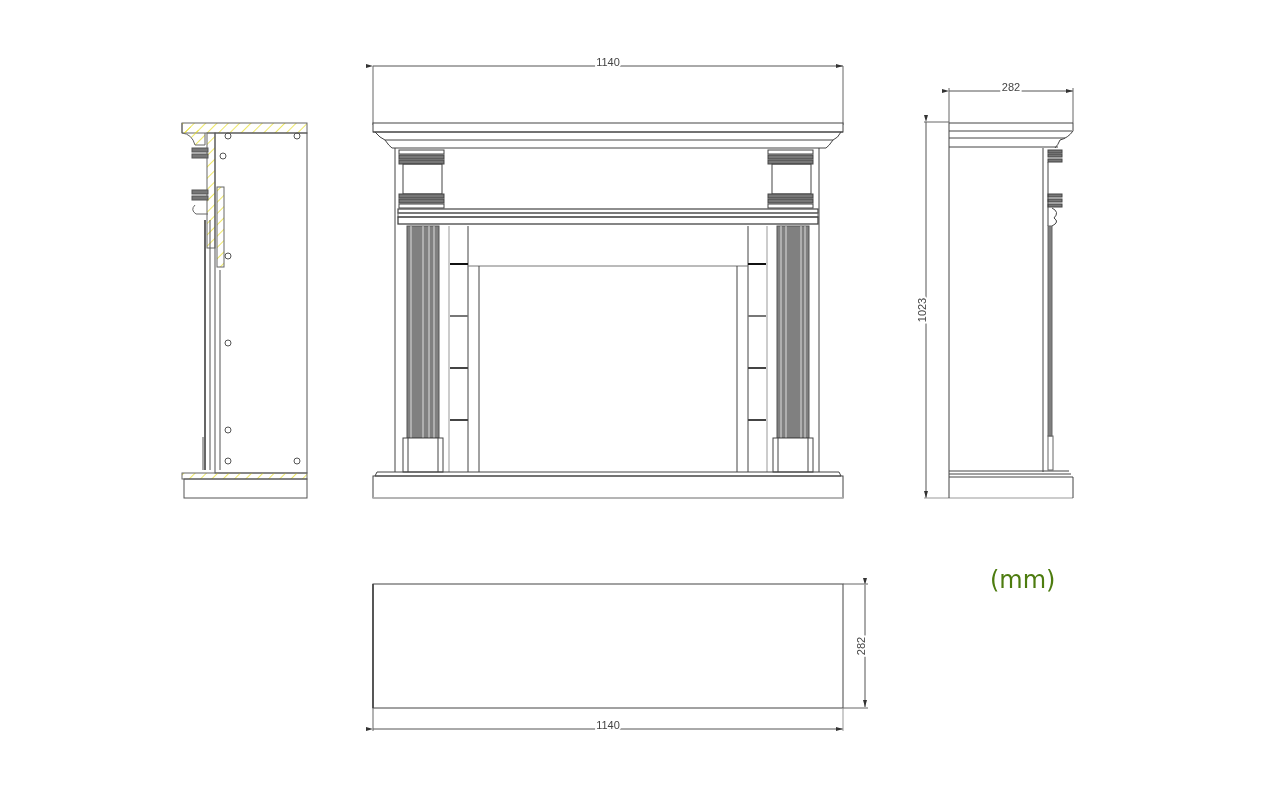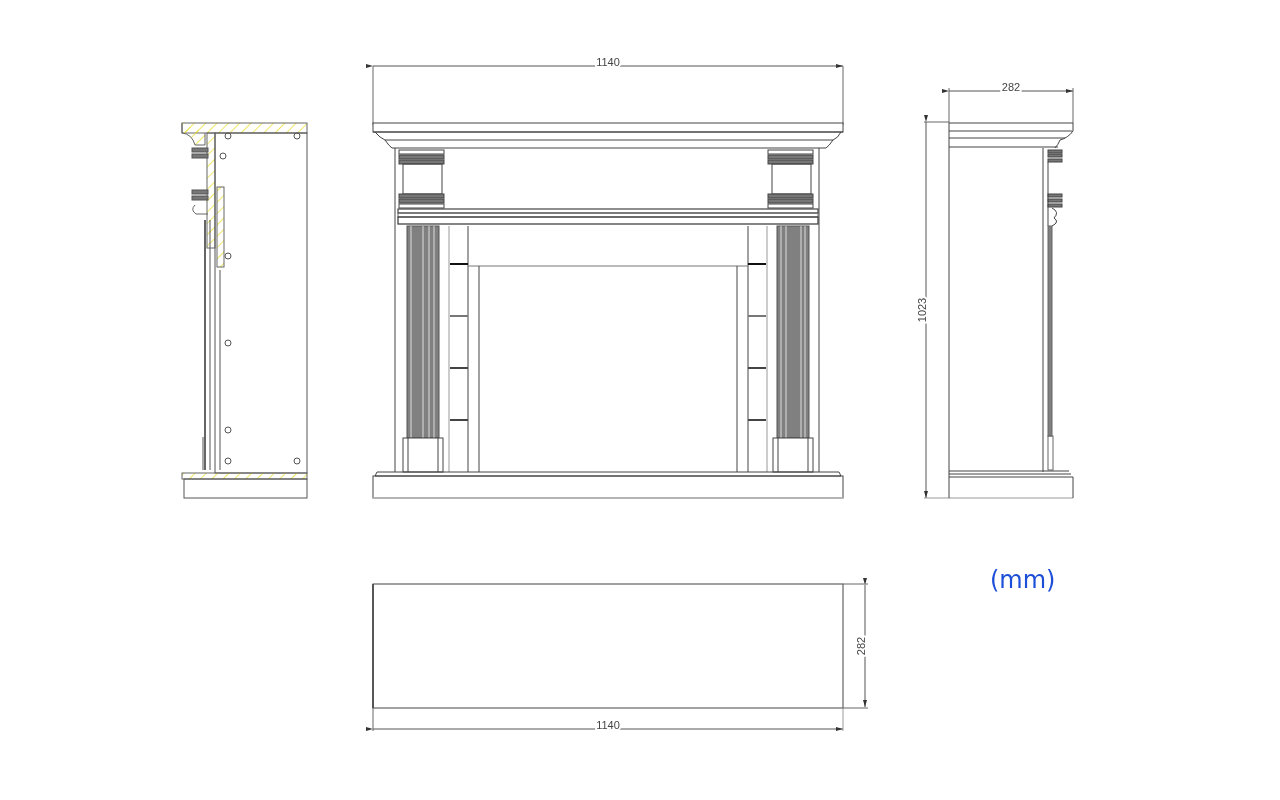--- a/index.html
+++ b/index.html
@@ -1,19 +1,19 @@
 <!DOCTYPE html>
 <html><head>
 <meta charset="utf-8">
 <style>
   html, body { margin:0; padding:0; background:#ffffff; }
   body { width:1280px; height:800px; position:relative; overflow:hidden; font-family:"Liberation Sans", sans-serif; }
   svg { position:absolute; left:0; top:0; }
   .dimtxt { font-family:"Liberation Sans", sans-serif; font-size:11px; fill:#444; }
-  .unit { position:absolute; left:990px; top:566px; font-family:"DejaVu Sans", sans-serif; font-size:24px; color:#1d4ed8; }
+  .unit { position:absolute; left:990px; top:566px; font-family:"DejaVu Sans", sans-serif; font-size:24px; color:#4d7c0f; }
 </style>
 </head>
 <body>
 
 <svg width="1280" height="800" viewBox="0 0 1280 800">
   <defs>
     <pattern id="hatch" width="8" height="8" patternUnits="userSpaceOnUse" patternTransform="rotate(45)">
       <line x1="0" y1="0" x2="0" y2="8" stroke="#e8e030" stroke-width="1.5"></line>
     </pattern>
     <marker id="arr" markerWidth="8" markerHeight="6" refX="7" refY="3" orient="auto">

